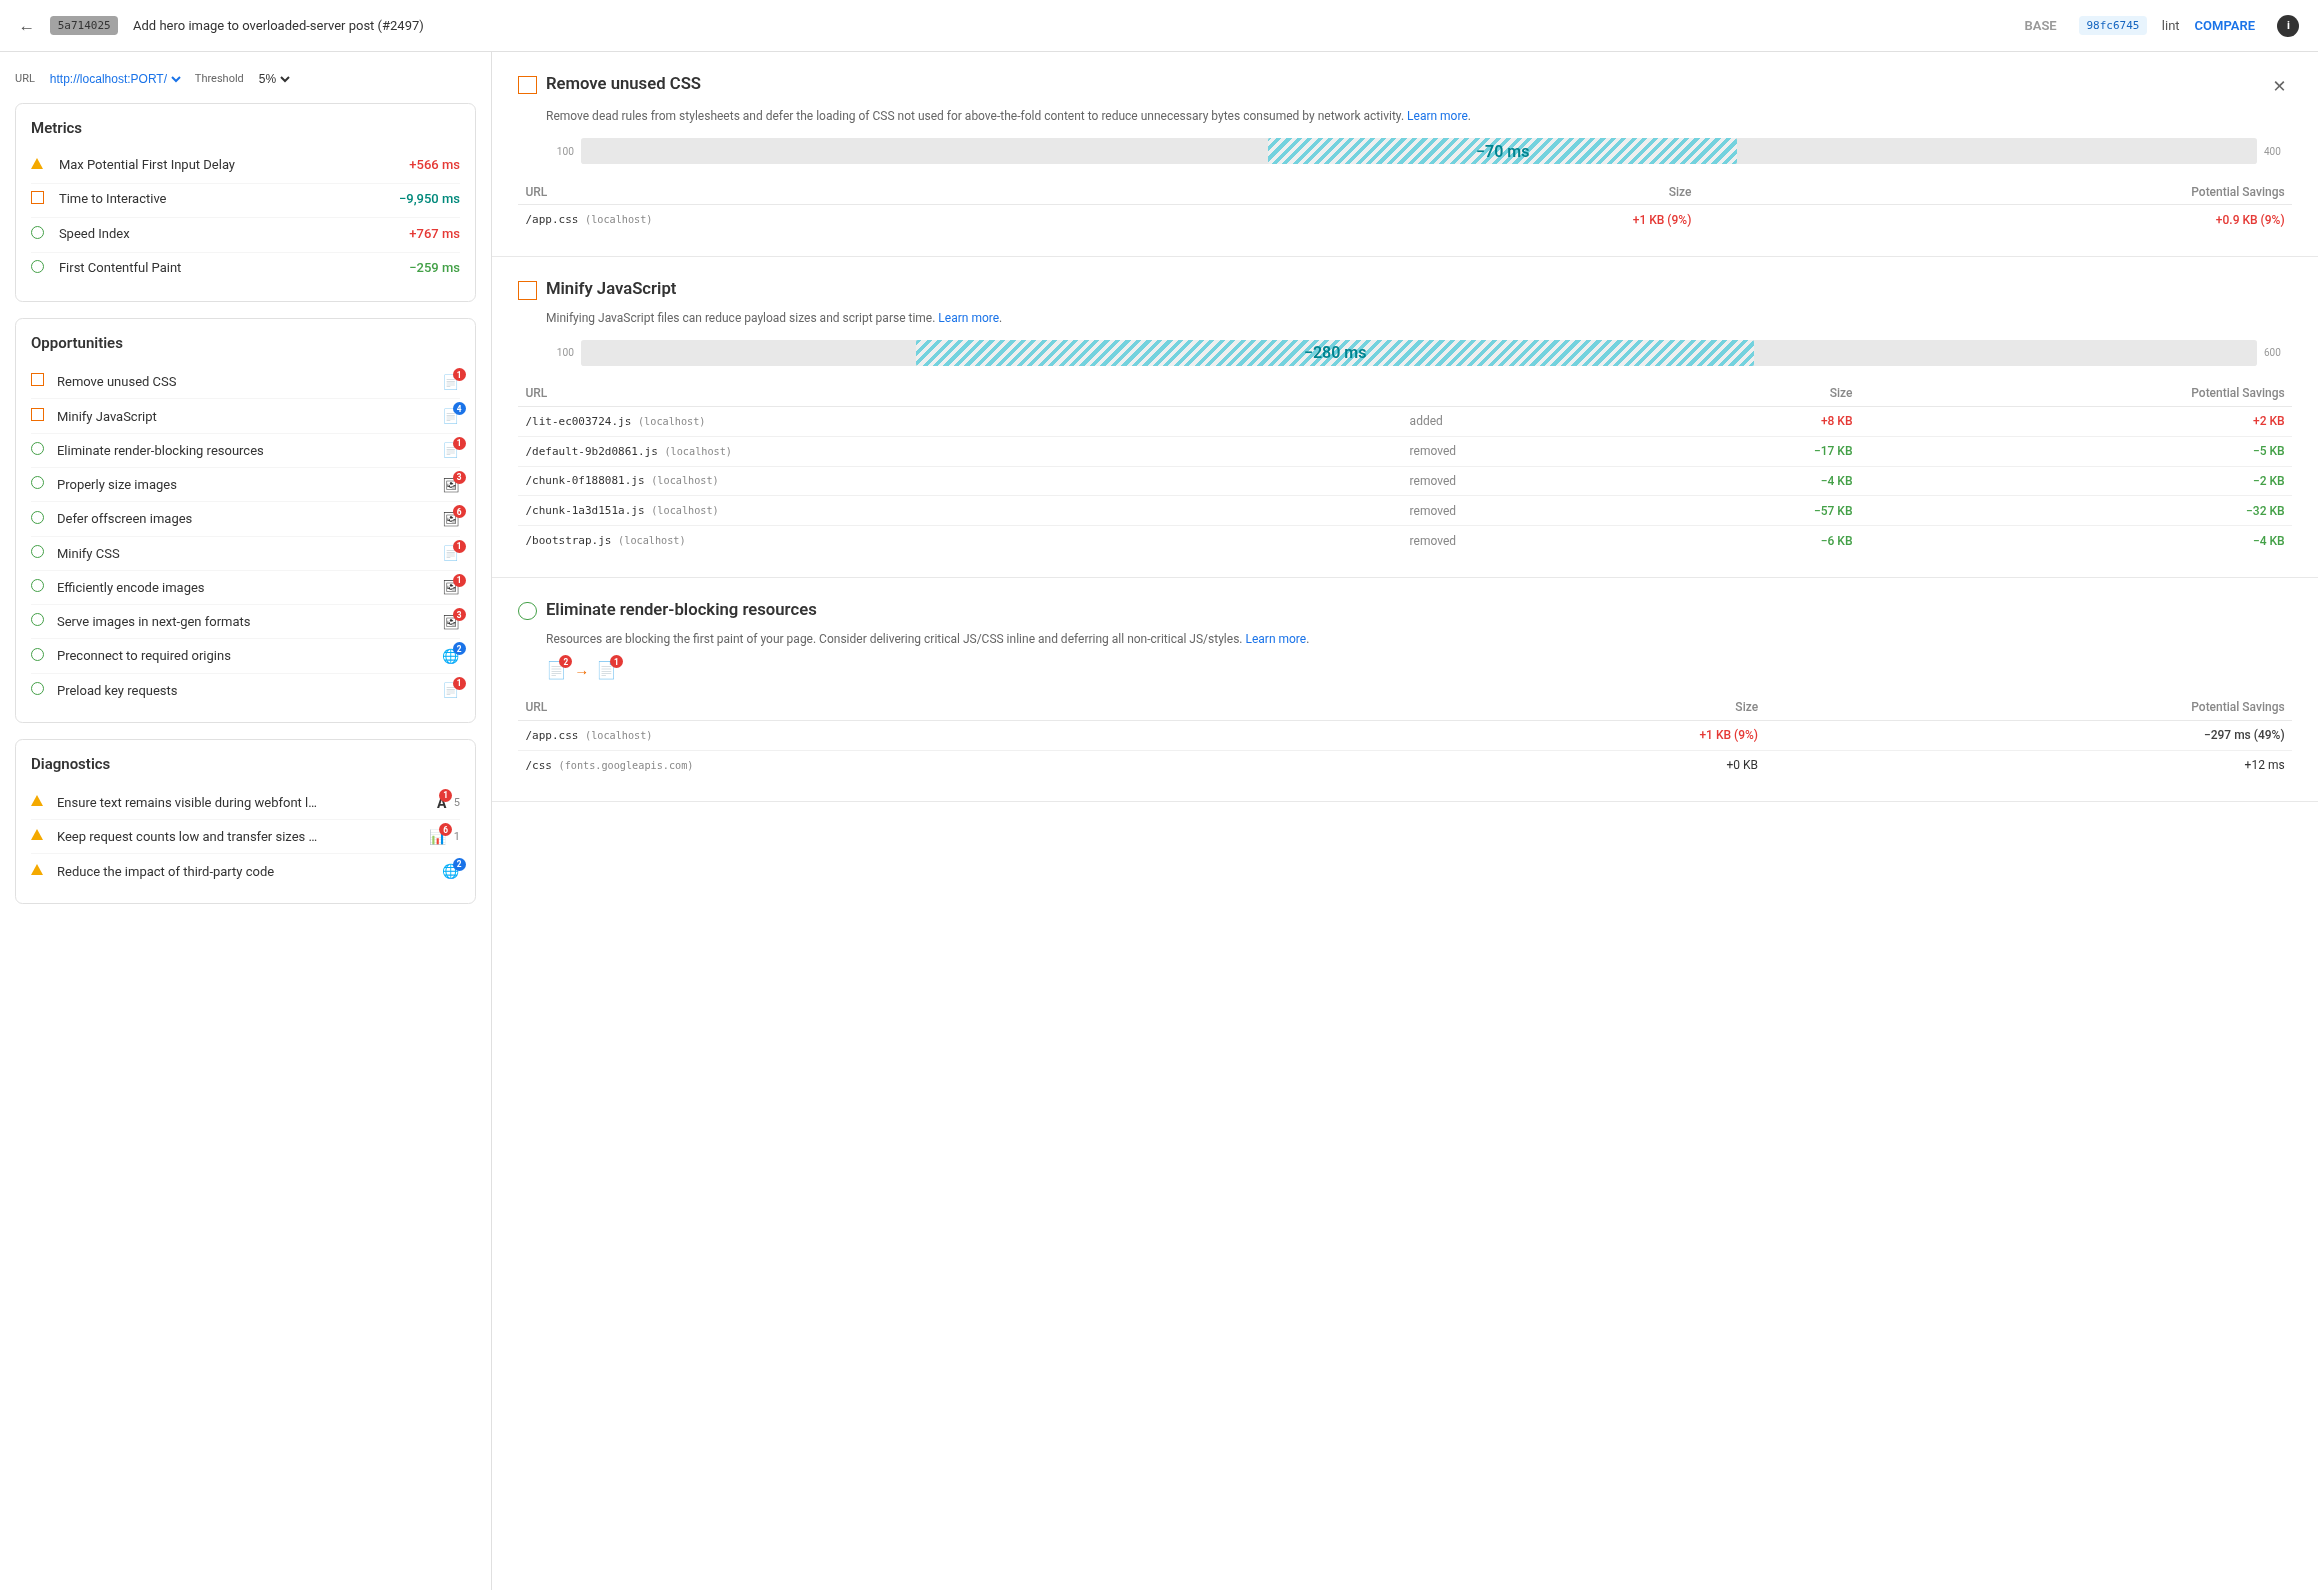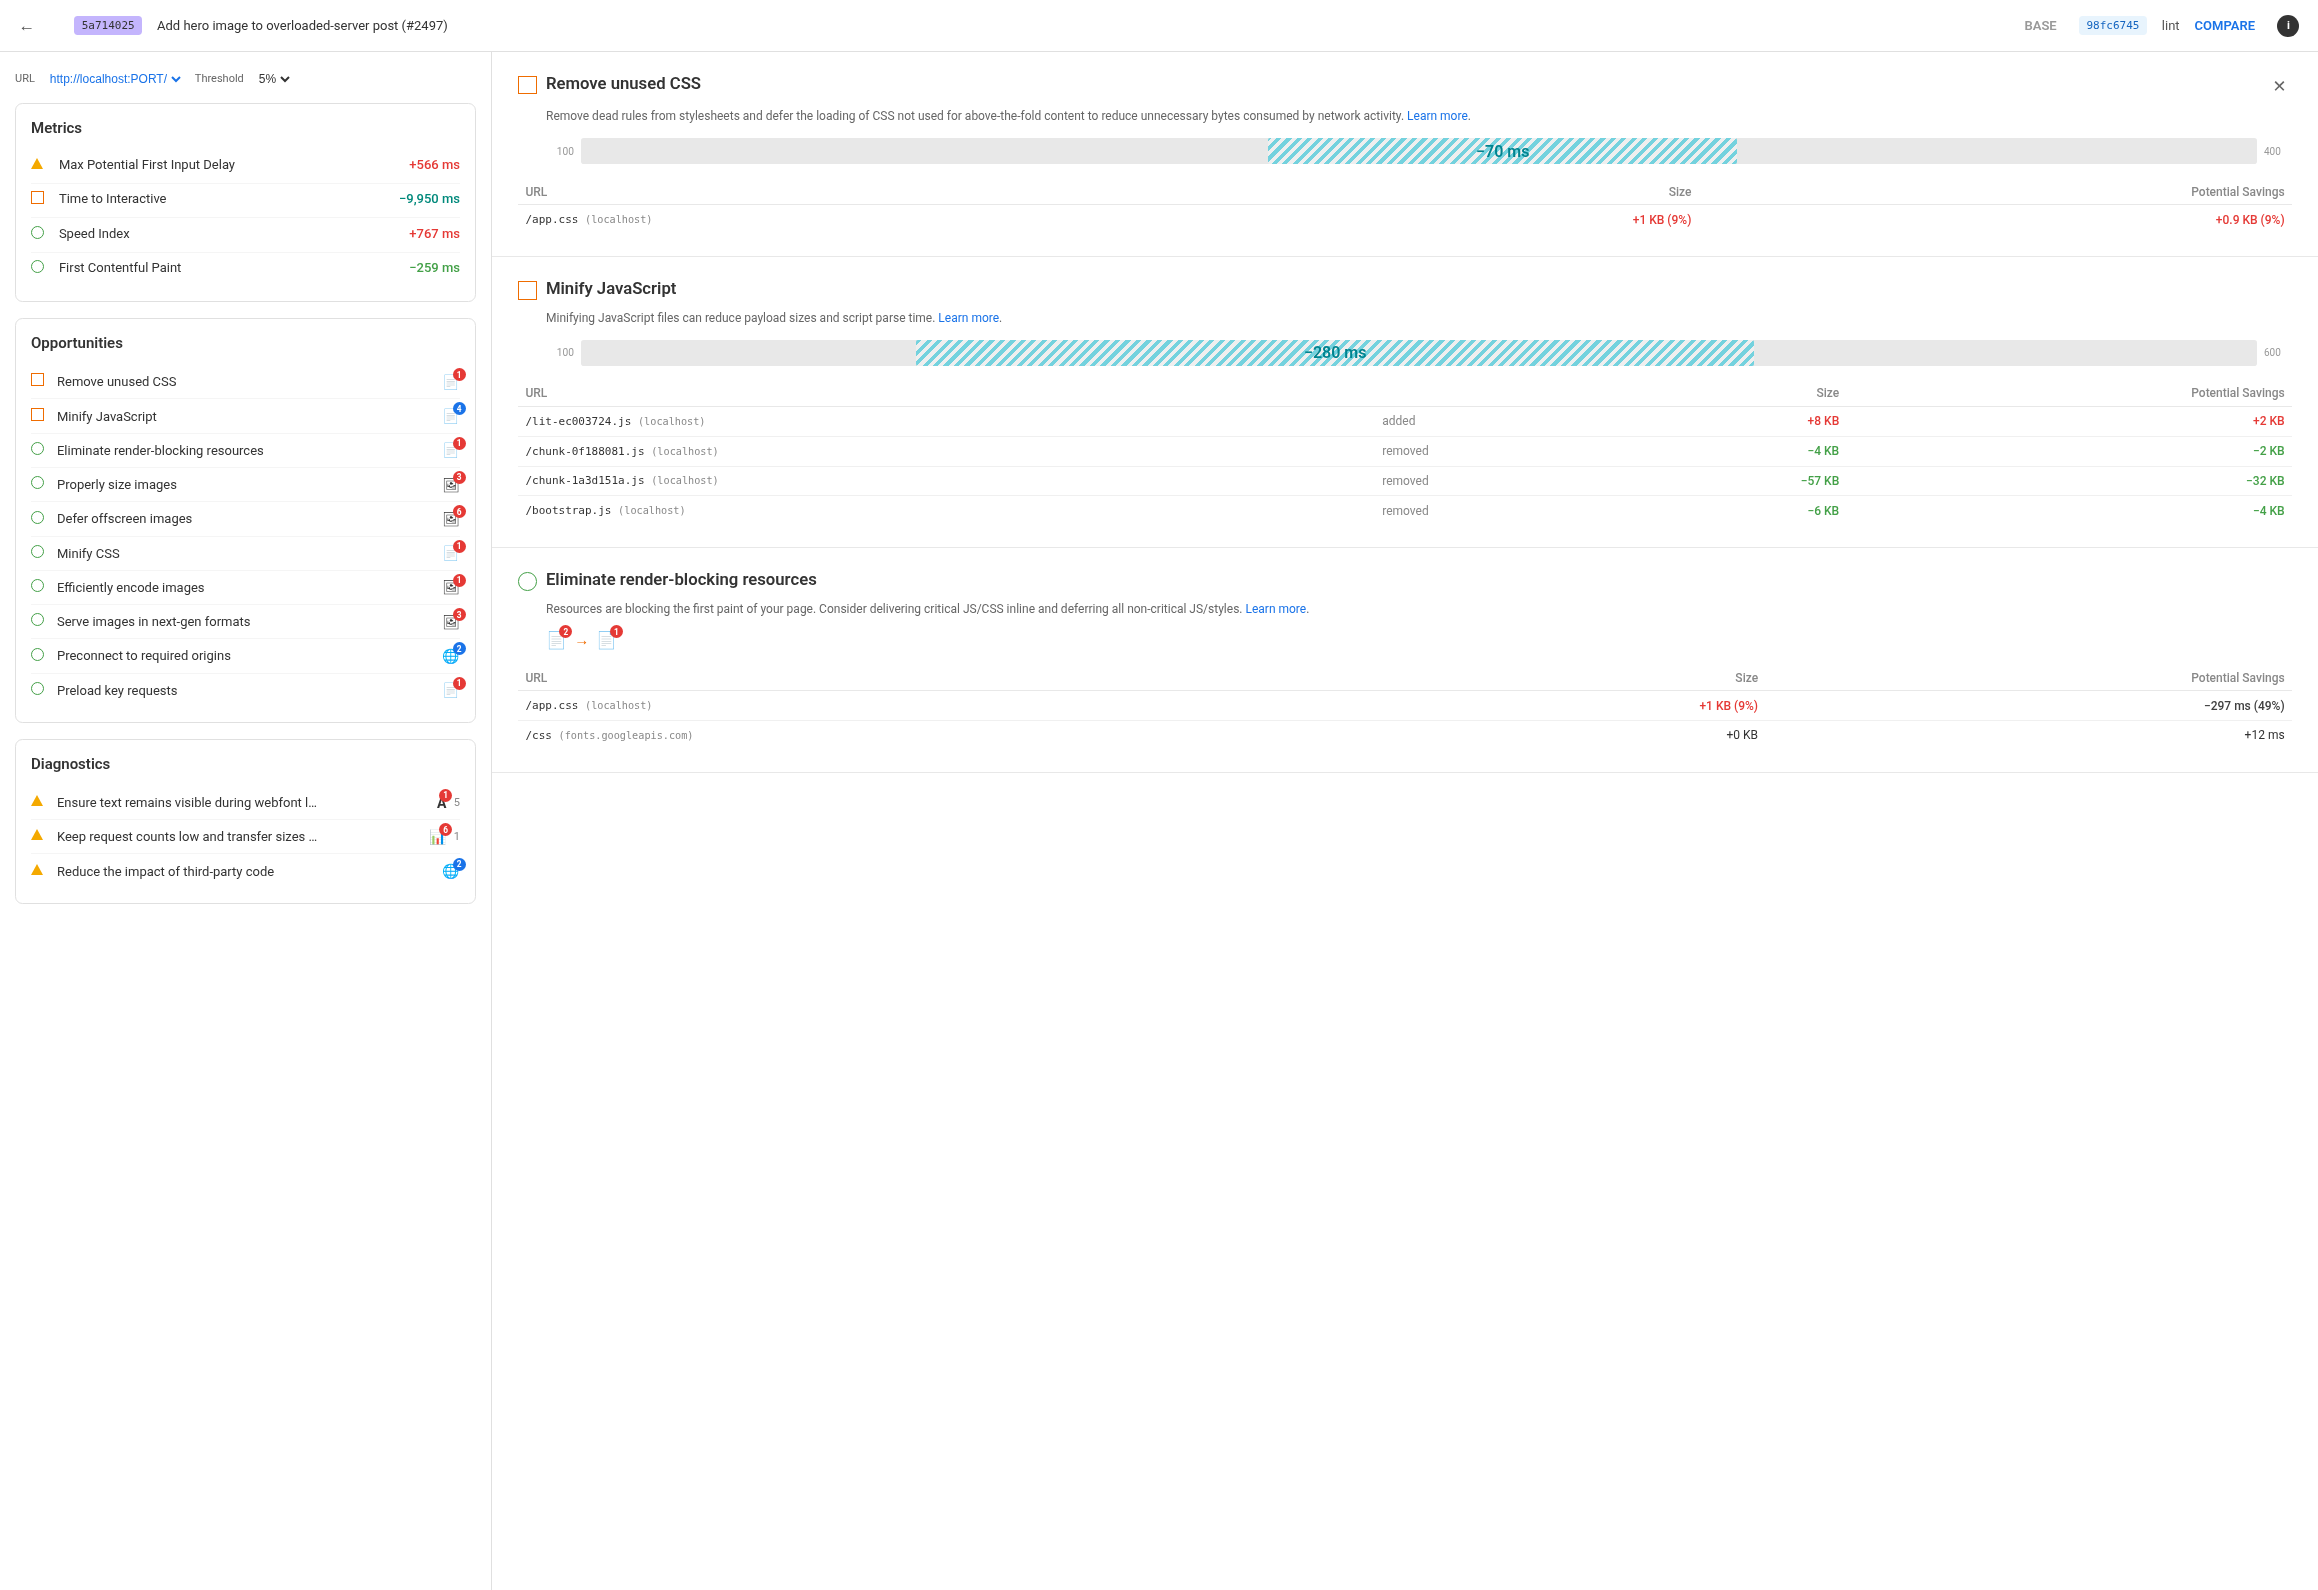--- a/index.html
+++ b/index.html
@@ -3,21 +3,21 @@
   <meta charset="utf-8">
   <style>
     * { box-sizing: border-box; margin: 0; padding: 0; }
     body { font-family: -apple-system, BlinkMacSystemFont, 'Segoe UI', Roboto, sans-serif; font-size: 13px; background: #fff; color: #333; overflow: hidden; }
 
     .app-header {
       display: flex; align-items: center; padding: 0 18.6px; height: 52px;
       border-bottom: 0.9px solid #e0e0e0; background: #fff; gap: 15px;
     }
     .back-btn { cursor: pointer; color: #555; font-size: 16.7px; }
-    .commit-badge-base { background: #c4b5fd; color: #333; border-radius: 3.7px; padding: 2.8px 7.4px; font-size: 11px; font-family: monospace; margin-left: 24px; }
+    .commit-badge-base { background: #a3a3a3; color: #333; border-radius: 3.7px; padding: 2.8px 7.4px; font-size: 11px; font-family: monospace; }
     .commit-title { flex: 1; font-size: 13px; color: #333; }
     .tab-base { font-size: 13px; font-weight: 600; color: #999; padding: 0 7.4px; }
     .commit-badge-lint { background: #e8f4fd; color: #1565c0; border-radius: 3.7px; padding: 2.8px 7.4px; font-size: 11px; font-family: monospace; }
     .tab-lint { font-size: 13px; color: #555; }
     .compare-btn { color: #1a73e8; font-size: 13px; font-weight: 600; cursor: pointer; margin-left: auto; }
     .info-btn { width: 22px; height: 22px; background: #333; border-radius: 50%; color: #fff; display: flex; align-items: center; justify-content: center; font-size: 11px; font-weight: bold; cursor: pointer; margin-left: 7.4px; }
 
     .main-layout { display: flex; height: calc(100vh - 52px); }
 
     
@@ -372,20 +372,26 @@
           </tr>
         </thead>
         <tbody>
           <tr>
             <td class="td-url">/lit-ec003724.js <span class="td-host">(localhost)</span></td>
             <td class="td-status">added</td>
             <td class="right td-val-red">+8 KB</td>
             <td class="right td-val-red">+2 KB</td>
           </tr>
           <tr>
+            <td class="td-url">/default-9b2d0861.js <span class="td-host">(localhost)</span></td>
+            <td class="td-status">removed</td>
+            <td class="right td-val-green">−17 KB</td>
+            <td class="right td-val-green">−5 KB</td>
+          </tr>
+          <tr>
             <td class="td-url">/chunk-0f188081.js <span class="td-host">(localhost)</span></td>
             <td class="td-status">removed</td>
             <td class="right td-val-green">−4 KB</td>
             <td class="right td-val-green">−2 KB</td>
           </tr>
           <tr>
             <td class="td-url">/chunk-1a3d151a.js <span class="td-host">(localhost)</span></td>
             <td class="td-status">removed</td>
             <td class="right td-val-green">−57 KB</td>
             <td class="right td-val-green">−32 KB</td>

